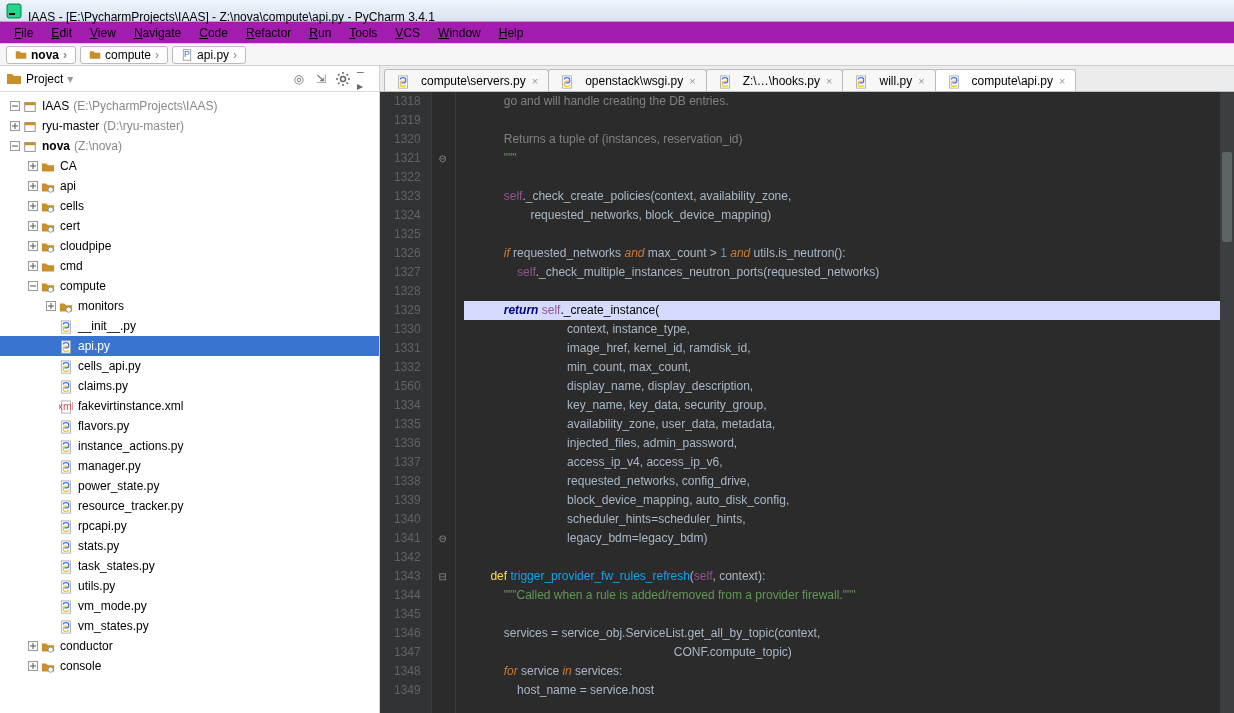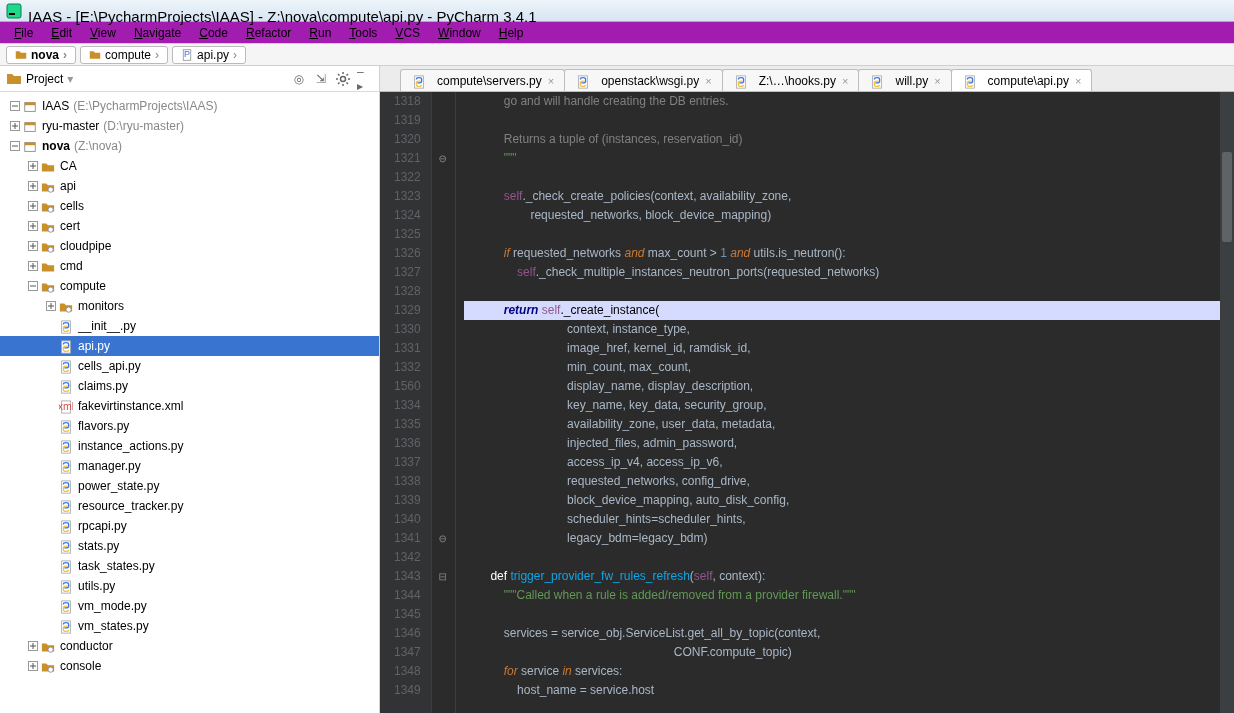--- a/index.html
+++ b/index.html
@@ -1,19 +1,19 @@
 <!DOCTYPE html>
 <html><head>
 <meta charset="utf-8">
 <style>
   * { margin: 0; padding: 0; box-sizing: border-box; font-family: "Segoe UI", Tahoma, sans-serif; font-size: 12px; }
   body { background: #f0f0f0; color: #000; overflow: hidden; width: 1234px; height: 713px; }
   .titlebar { height: 22px; background: linear-gradient(#eef5fa,#d7e4f2); border-bottom: 1px solid #a0b0c0; display: flex; align-items: center; padding: 0 6px; gap: 6px; }
   .titlebar .icon { width: 16px; height: 16px; display:inline-flex; align-items:center; justify-content:center;}
-  .titlebar-title { font-size: 15px; color: #000; margin-top: 12px;}
+  .titlebar-title { font-size: 12px; color: #000; margin-top: 12px;}
   .menubar { height: 22px; background: #a21caf; border-bottom: 1px solid #cfcfcf; display: flex; align-items: center; padding: 0 6px; gap: 2px; }
   .menubar .menu-item { padding: 2px 8px; cursor: default; }
   .menubar .menu-item .ul { text-decoration: underline; }
   .crumbbar { height: 22px; background: #f5f5f5; border-bottom: 1px solid #cfcfcf; display: flex; align-items: center; padding: 0 6px; gap: 4px; }
   .crumb { background: #fff; border:1px solid #bbb; border-radius:3px; padding: 1px 8px; display:inline-flex; align-items:center; gap:4px; font-weight:bold;}
   .crumb.light { font-weight:normal; }
   .crumb .sep { color:#888; }
   .workarea { display: flex; height: calc(713px - 22px - 22px - 22px); }
   .sidebar { width: 380px; background: #fff; border-right: 1px solid #cfcfcf; display:flex; flex-direction:column; }
   .side-header { height: 26px; border-bottom: 1px solid #dcdcdc; display:flex; align-items:center; padding:0 6px; gap:6px; }
@@ -22,33 +22,33 @@
   .tool-ico { width:16px; height:16px; display:inline-flex; align-items:center; justify-content:center; color:#666; }
   .tree { flex:1; overflow:auto; padding: 4px 0 20px 0; }
   .tree-row { display:flex; align-items:center; height:20px; padding-right:6px; white-space:nowrap; }
   .tree-row.selected { background:#3874d0; color:#fff; }
   .tree-row .indent { display:inline-block; }
   .tw { width:14px; height:14px; display:inline-flex; align-items:center; justify-content:center; color:#777; font-size:10px; }
   .ficon { width:16px; height:16px; margin-right:4px; display:inline-flex; align-items:flex-end; justify-content:center;}
   .ficon svg { width:14px; height:14px; }
   .mutetext { color:#888; margin-left:4px;}
   .editor-area { flex:1; display:flex; flex-direction:column; background:#2b2b2b; min-width:0; }
-  .tabbar { height:26px; background:#ececec; border-bottom:1px solid #bdbdbd; display:flex; align-items:flex-end; padding-left:20px; gap:0;}
+  .tabbar { height:26px; background:#ececec; border-bottom:1px solid #bdbdbd; display:flex; align-items:flex-end; padding-left:4px; gap:0;}
   .tab { height:22px; display:flex; align-items:center; gap:6px; padding:0 10px; border:1px solid #bdbdbd; border-bottom:none; background:#f7f7f7; margin-right:-1px; border-radius:3px 3px 0 0; cursor:default;}
   .tab.active { background:#fff; }
   .tab .close { color:#999; font-size:11px; }
   .code-wrap { flex:1; display:flex; background:#2b2b2b; font-family: Consolas, "Courier New", monospace; font-size:14px; line-height:19px; overflow:hidden; }
   .gutter { background:#313335; color:#606366; text-align:center; padding:0 10px 0 14px; user-select:none; border-right:1px solid #3a3c3e;}
   .gutter2 { width:24px; background:#2b2b2b; border-right:1px solid #3a3c3e; position:relative;}
   .fold { position:absolute; left:5px; width:12px; height:12px; color:#888; font-size:10px; display:flex; align-items:center; justify-content:center;}
   .code { flex:1; color:#a9b7c6; white-space:pre; padding-left:8px; position:relative; }
   .code .line { height:19px; }
   .code .hl-line { background:#d4dbff; color:#000; }
   .kw { color:#cc7832; font-style:italic; }
-  .kw2 { color:#ffffff; }
+  .kw2 { color:#fde047; }
   .self { color:#94558d; }
   .cmnt { color:#808080; }
   .str  { color:#629755; }
   .op   { color:#a9b7c6; }
   .num  { color:#6897bb; }
   .arg  { color:#a9b7c6; }
   .call { color:#0ea5e9; }
   .code .hl-line .kw { color:#000080; font-weight:bold; font-style:italic;}
   .code .hl-line .self { color:#94558d; }
   .scrollbar-v { width:14px; background:#3c3f41; }

